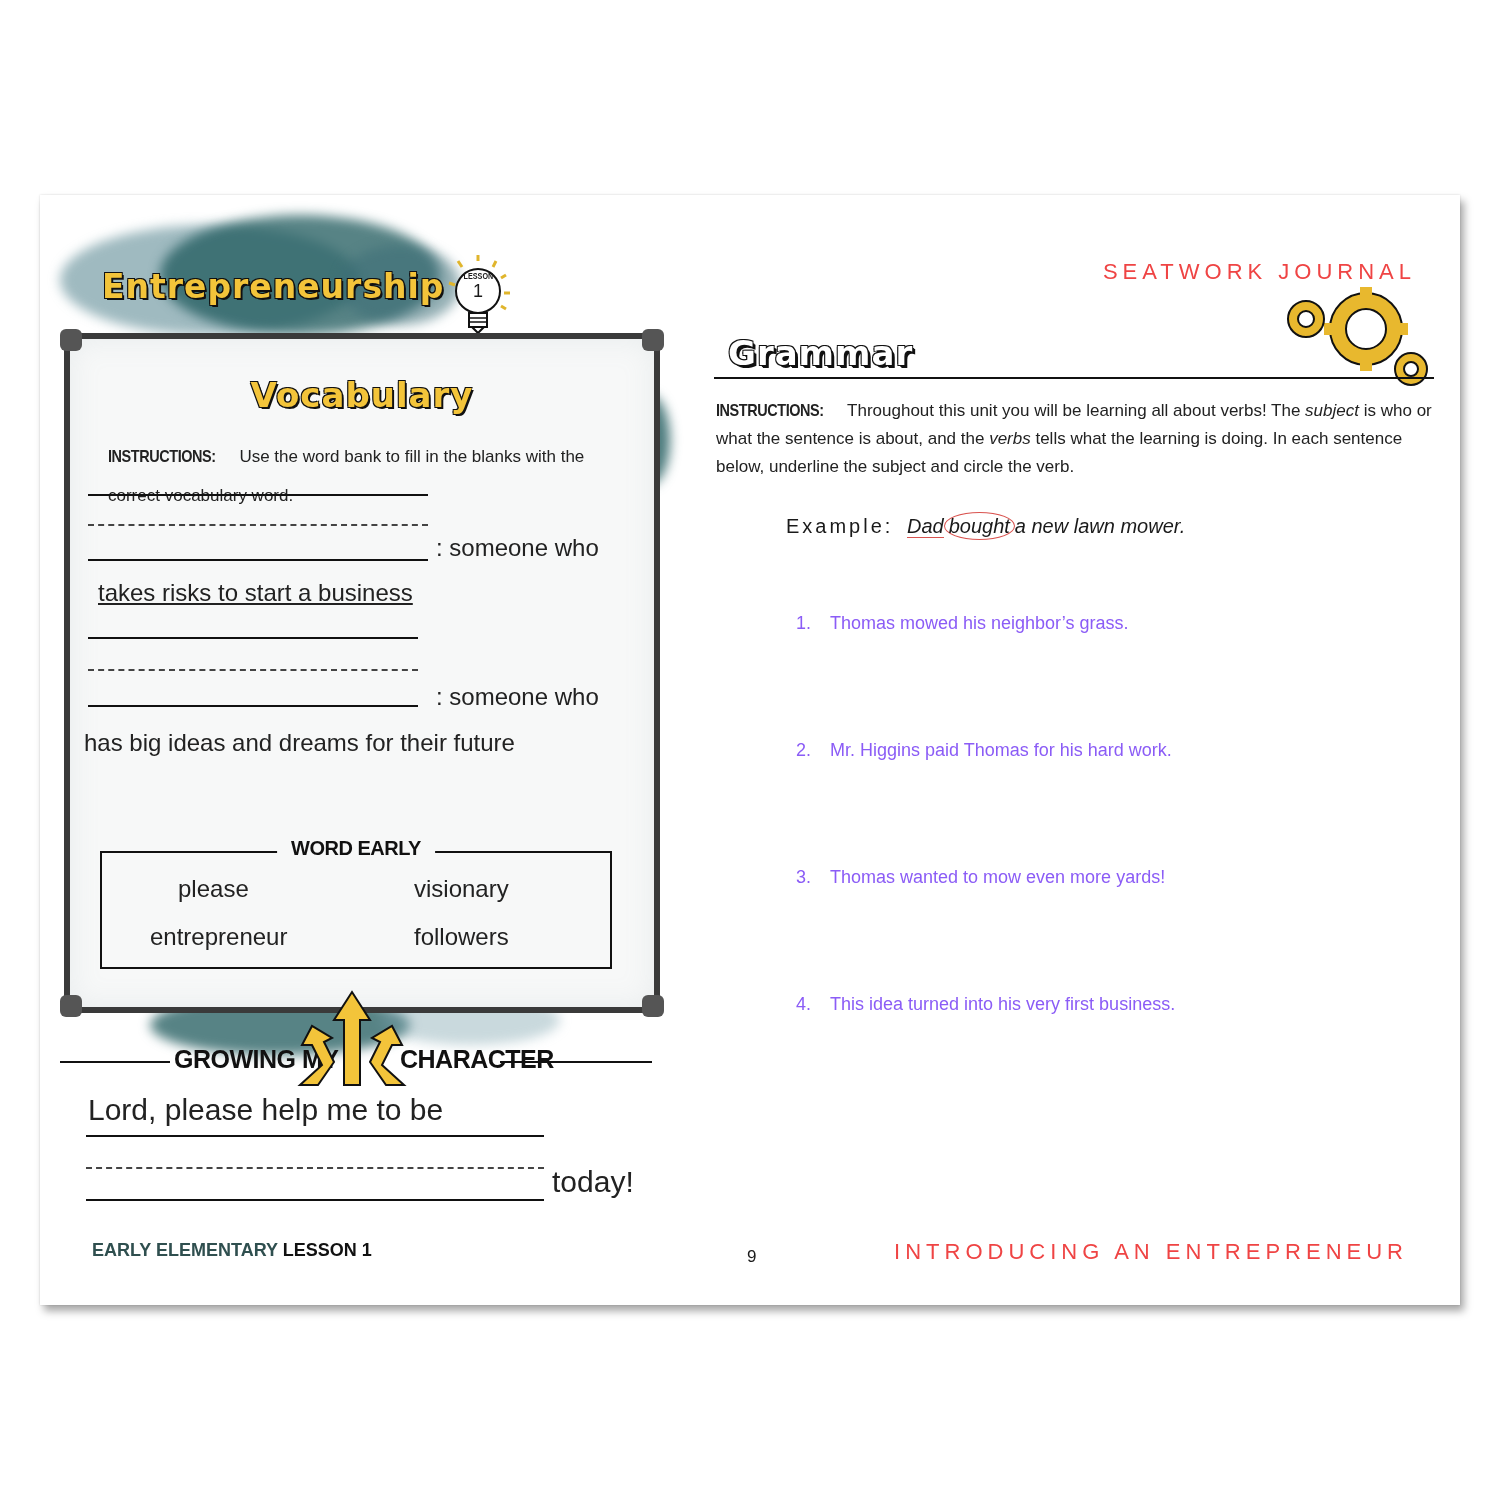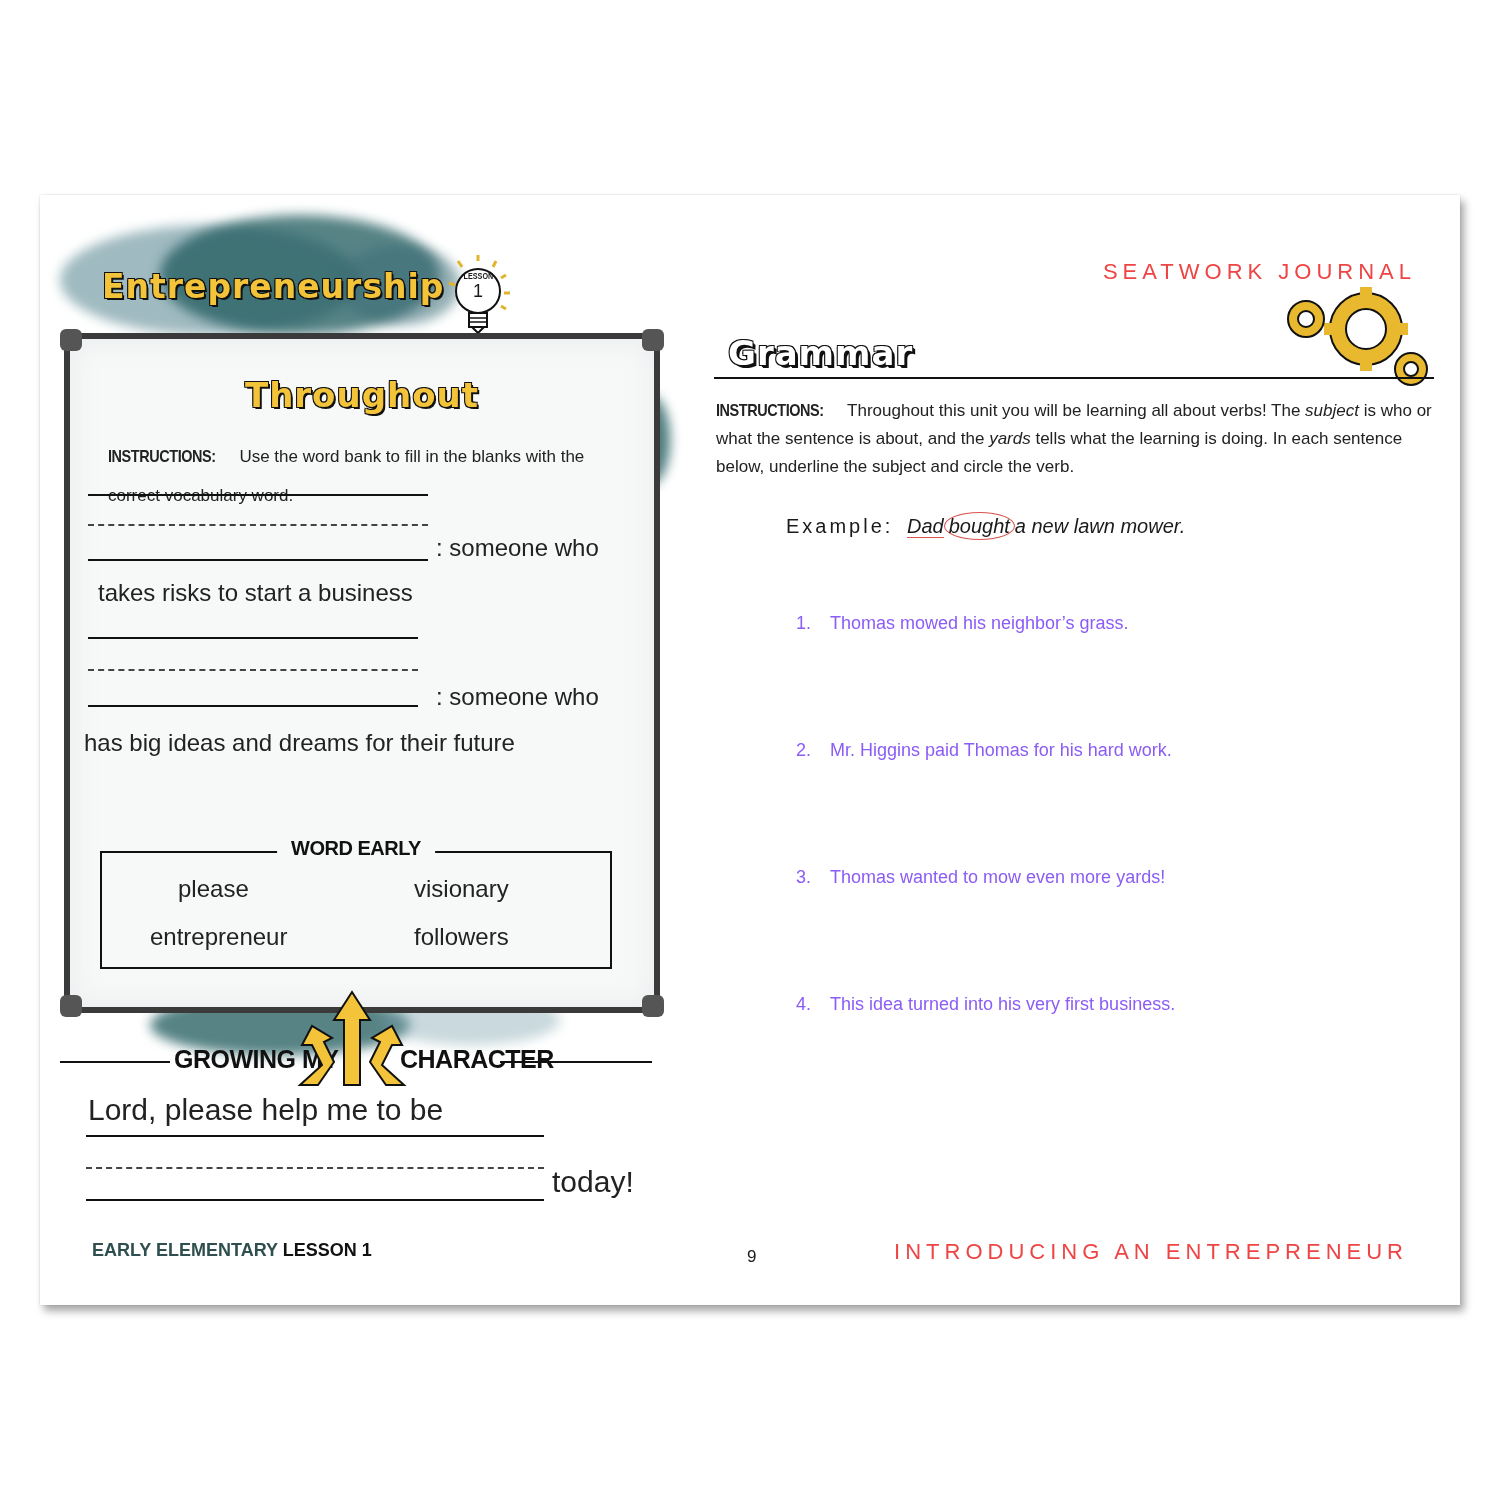--- a/index.html
+++ b/index.html
@@ -106,32 +106,32 @@
       <div class="abs" style="left:8px;top:10px;width:36px;text-align:center;font-family:'Liberation Sans',sans-serif;font-size:9px;font-weight:bold;transform:scaleX(0.8);">LESSON</div>
       <div class="abs" style="left:8px;top:20px;width:36px;text-align:center;font-family:'Liberation Sans',sans-serif;font-size:18px;">1</div>
     </div>
 
     <div class="frame">
       <div class="corner" style="left:-10px;top:-10px;"></div>
       <div class="corner" style="right:-10px;top:-10px;"></div>
       <div class="corner" style="left:-10px;bottom:-10px;"></div>
       <div class="corner" style="right:-10px;bottom:-10px;"></div>
 
-      <div class="vocab-title">Throughout</div>
+      <div class="vocab-title">Vocabulary</div>
 
       <div class="abs instr" style="left:38px;top:98px;width:520px;">
         <b>INSTRUCTIONS:</b>
         <span>Use the word bank to fill in the blanks with the correct vocabulary word.</span>
       </div>
 
       <div class="solid-line" style="left:18px;top:155px;width:340px;"></div>
       <div class="dash-line" style="left:18px;top:185px;width:340px;border-top-style:dashed;"></div>
       <div class="solid-line" style="left:18px;top:220px;width:340px;"></div>
       <div class="abs big" style="left:366px;top:195px;">: someone who</div>
-      <div class="abs big" style="left:28px;top:240px;">takes risks to start a business</div>
+      <div class="abs big" style="left:28px;top:240px;text-decoration:underline;">takes risks to start a business</div>
 
       <div class="solid-line" style="left:18px;top:298px;width:330px;"></div>
       <div class="dash-line" style="left:18px;top:330px;width:330px;"></div>
       <div class="solid-line" style="left:18px;top:366px;width:330px;"></div>
       <div class="abs big" style="left:366px;top:344px;">: someone who</div>
       <div class="abs big" style="left:14px;top:390px;">has big ideas and dreams for their future</div>
 
       <div class="wordbank">
         <div class="wb-label">WORD EARLY</div>
         <div class="wb-word" style="left:76px;top:22px;">please</div>
@@ -186,21 +186,21 @@
         <circle cx="135" cy="86" r="7"></circle>
       </g>
     </svg>
 
     <div class="grammar-title">Grammar</div>
     <div class="solid-line" style="left:674px;top:182px;width:720px;"></div>
 
     <div class="abs instr" style="left:676px;top:202px;width:720px;font-size:17px;line-height:28px;">
       <b>INSTRUCTIONS:</b>
       <span>Throughout this unit you will be learning all about verbs! The </span><i>subject</i>
-      <span>is who or what the sentence is about, and the </span><i>yards</i><span> tells what the learning is doing.</span>
+      <span>is who or what the sentence is about, and the </span><i>verbs</i><span> tells what the learning is doing.</span>
       <span>In each sentence below, underline the subject and circle the verb.</span>
     </div>
 
     <div class="abs" style="left:746px;top:320px;font-family:'Liberation Sans',sans-serif;font-size:20px;white-space:nowrap;">
       <span style="letter-spacing:3px;margin-right:8px;">Example:</span>
       <i style="border-bottom:1.5px solid #d9534f;">Dad</i><i style="border:1.5px solid #d9534f;border-radius:50%;padding:2px 4px;">bought</i><i>a new lawn mower.</i>
     </div>
 
     <div class="sentence" style="top:418px;">
       <span class="num">1.</span><span>Thomas mowed his neighbor’s grass.</span>

